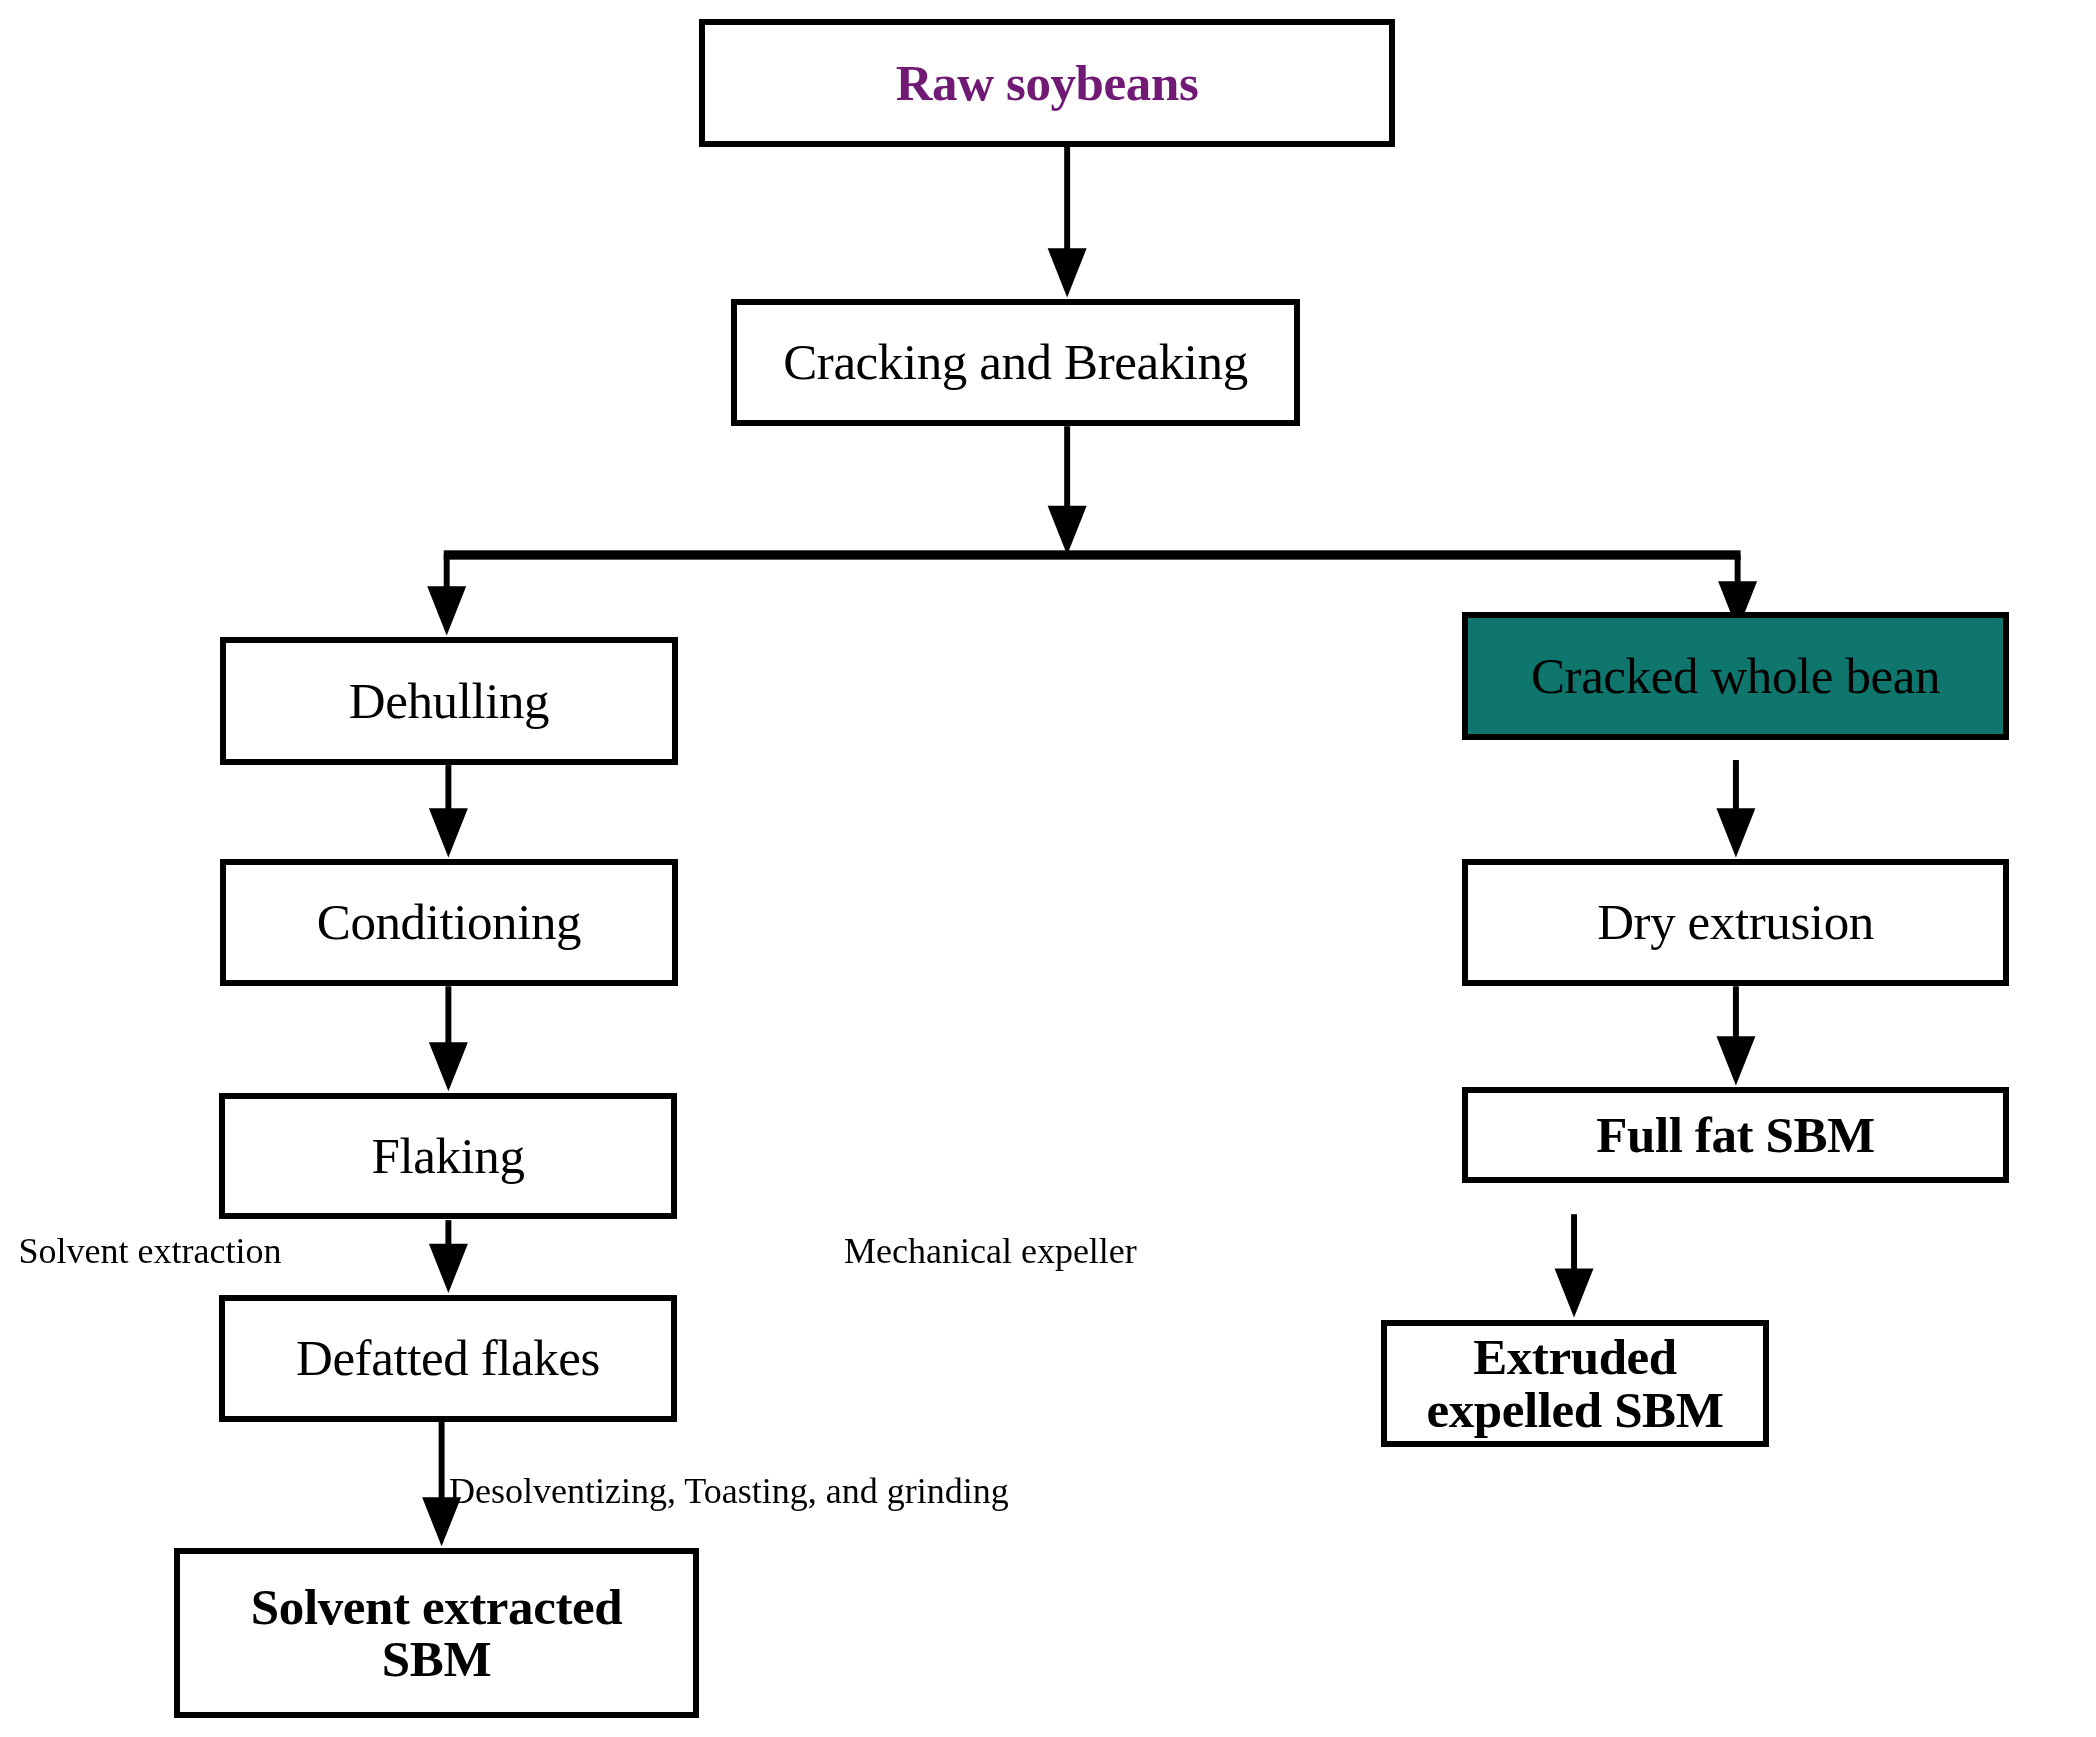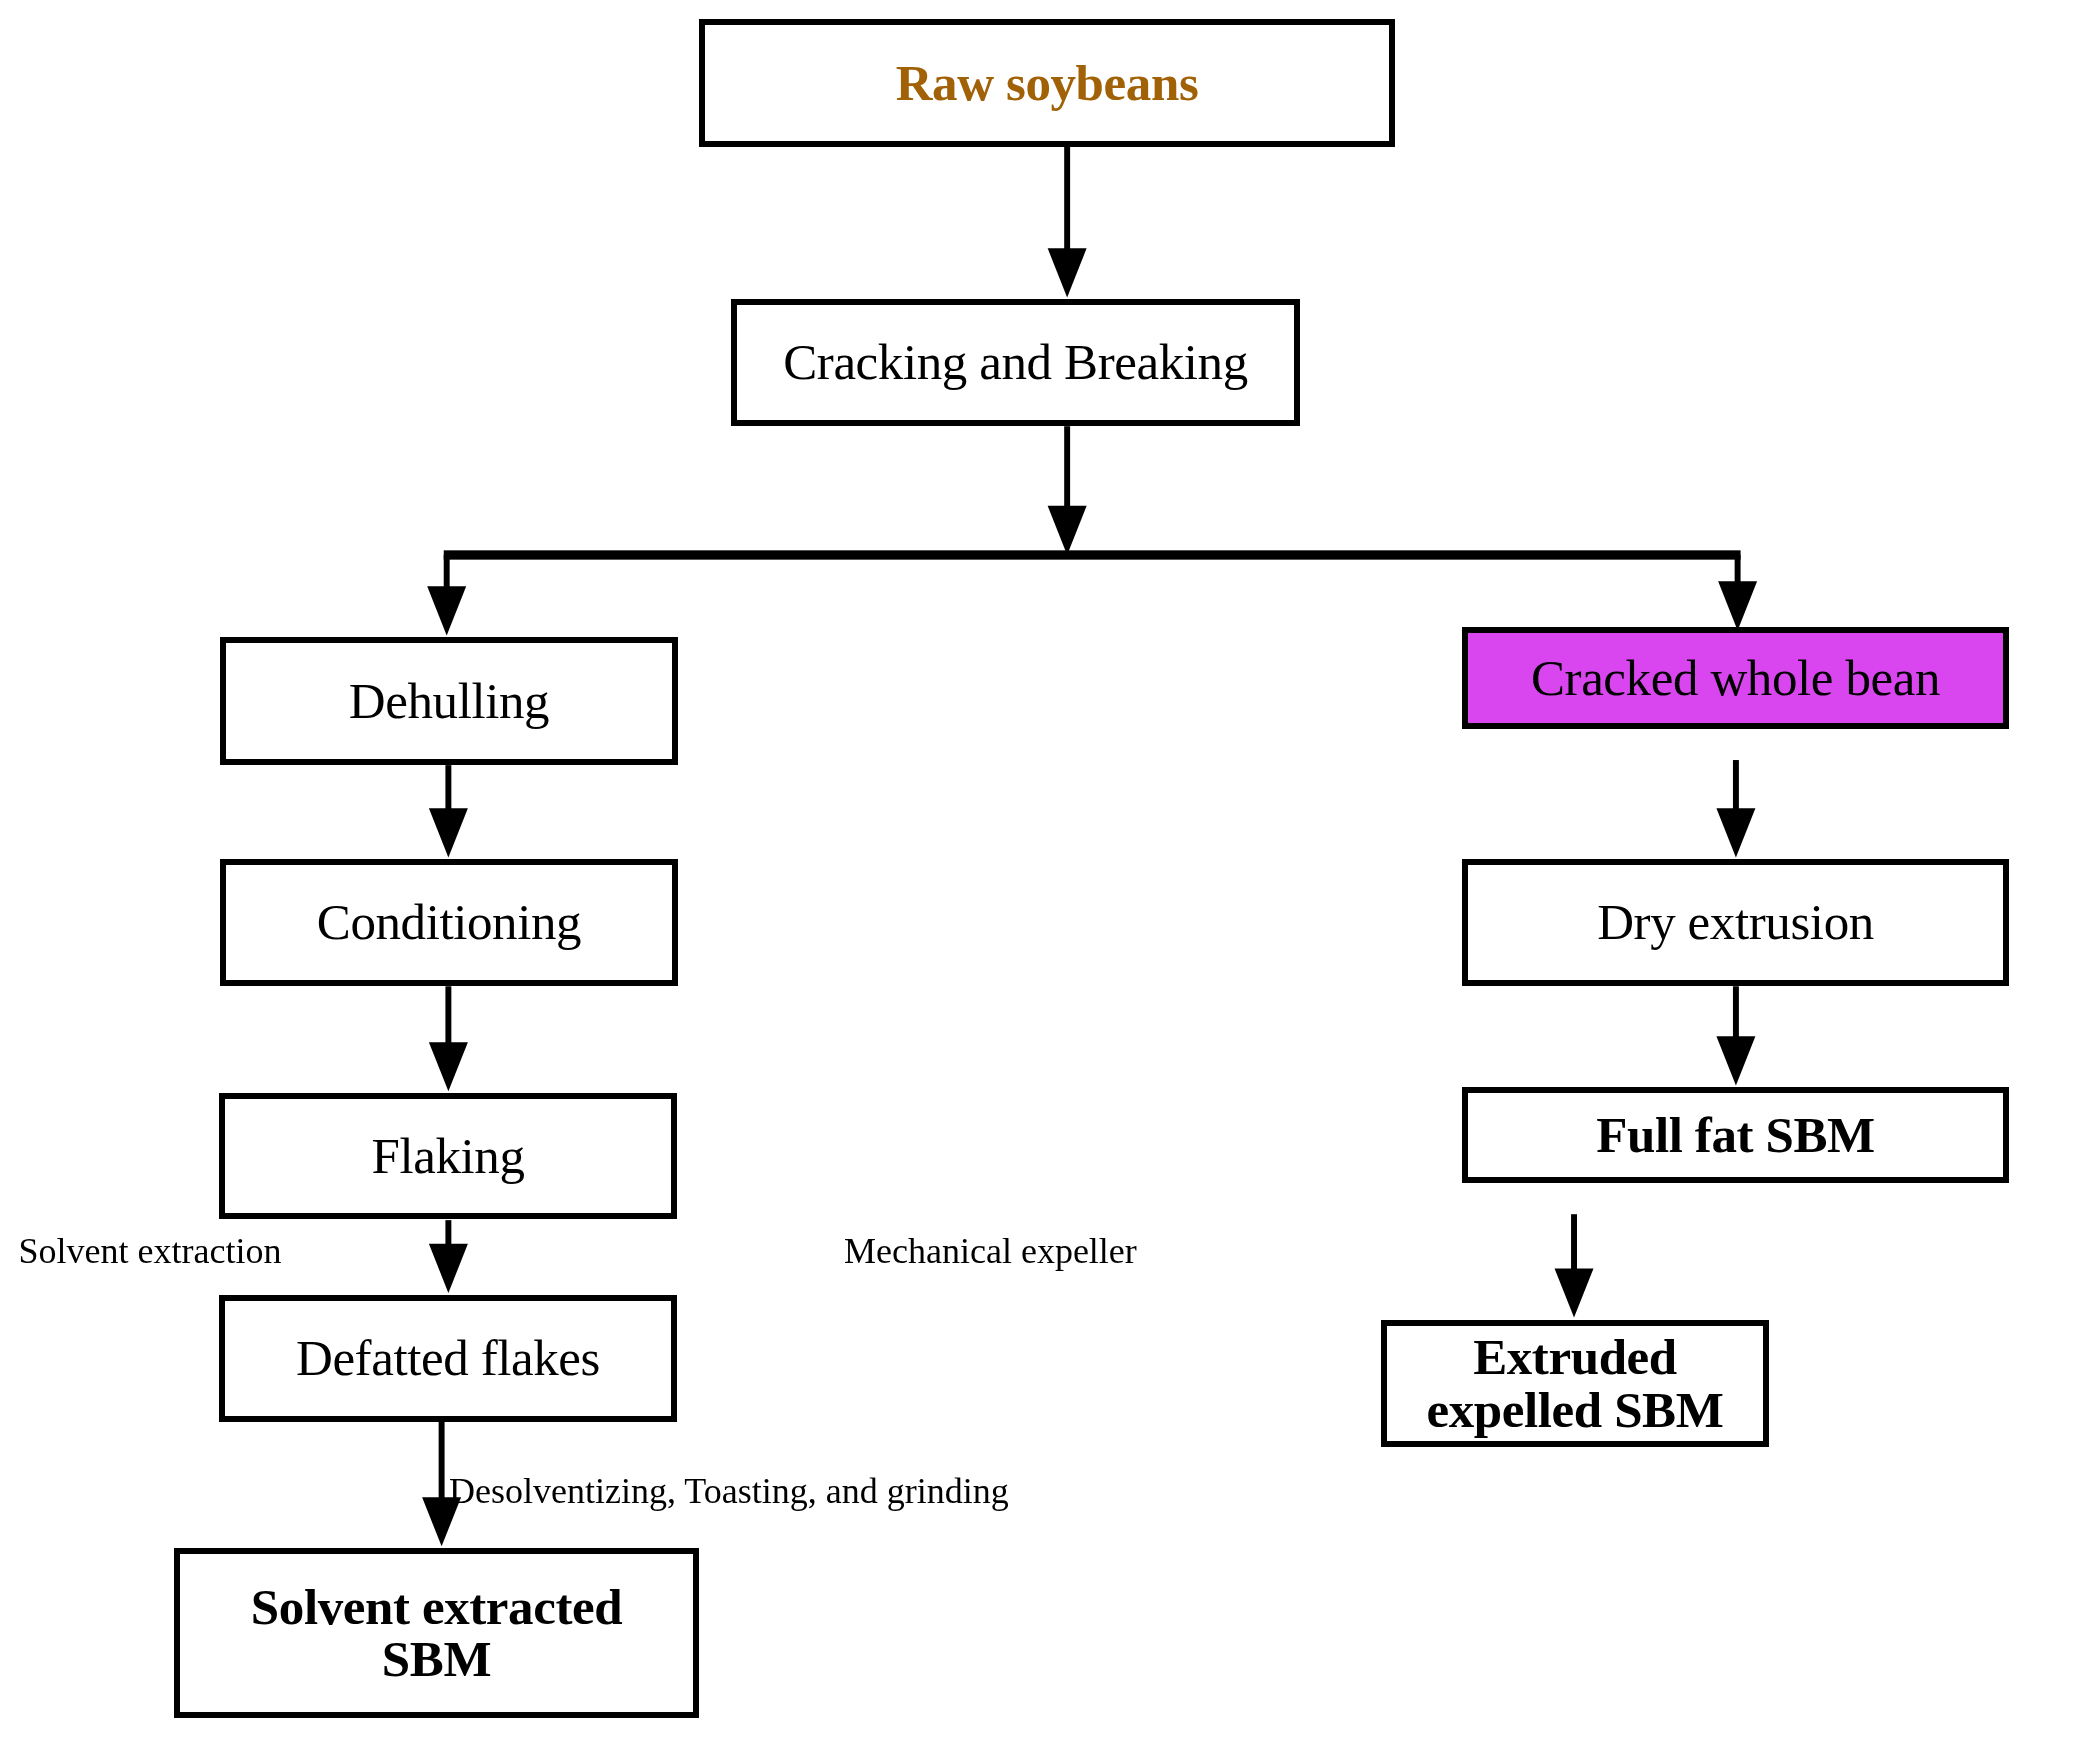--- a/index.html
+++ b/index.html
@@ -87,42 +87,42 @@
         <polygon points="2025,954 2071,954 2048,1012" fill="#000000"></polygon>
         <rect x="2044.5" y="1164" width="7" height="63" fill="#000000"></rect>
         <polygon points="2025,1223 2071,1223 2048,1281" fill="#000000"></polygon>
         <rect x="1853.5" y="1433" width="7" height="68" fill="#000000"></rect>
         <polygon points="1834,1497 1880,1497 1857,1555" fill="#000000"></polygon>
       </g>
   </svg>
 
   <div id="node-layer">
       <div class="node-box" style="left: 699px; top: 18.6px; width: 696px; height: 128px; border-width: 6px; border-color: rgb(0, 0, 0); background: rgb(255, 255, 255);">
-        <span class="node-label bold" style="font-size: 51px; color: #a16207; font-family: Liberation Serif, serif;">Raw soybeans</span>
+        <span class="node-label bold" style="font-size: 51px; color: #701a75; font-family: Liberation Serif, serif;">Raw soybeans</span>
       </div>
       <div class="node-box" style="left: 731px; top: 299px; width: 569px; height: 127px; border-width: 6px; border-color: rgb(0, 0, 0); background: rgb(255, 255, 255);">
         <span class="node-label" style="font-size: 51px; color: rgb(0, 0, 0);">Cracking and Breaking</span>
       </div>
       <div class="node-box" style="left: 220px; top: 637px; width: 458px; height: 128px; border-width: 6px; border-color: rgb(0, 0, 0); background: rgb(255, 255, 255);">
         <span class="node-label" style="font-size: 51px; color: rgb(0, 0, 0);">Dehulling</span>
       </div>
       <div class="node-box" style="left: 220px; top: 859px; width: 458px; height: 127px; border-width: 6px; border-color: rgb(0, 0, 0); background: rgb(255, 255, 255);">
         <span class="node-label" style="font-size: 51px; color: rgb(0, 0, 0);">Conditioning</span>
       </div>
       <div class="node-box" style="left: 219px; top: 1093px; width: 458px; height: 126px; border-width: 6px; border-color: rgb(0, 0, 0); background: rgb(255, 255, 255);">
         <span class="node-label" style="font-size: 51px; color: rgb(0, 0, 0);">Flaking</span>
       </div>
       <div class="node-box" style="left: 219px; top: 1295px; width: 458px; height: 127px; border-width: 6px; border-color: rgb(0, 0, 0); background: rgb(255, 255, 255);">
         <span class="node-label" style="font-size: 51px; color: rgb(0, 0, 0);">Defatted flakes</span>
       </div>
       <div class="node-box" style="left: 174px; top: 1548px; width: 525px; height: 170px; border-width: 6px; border-color: rgb(0, 0, 0); background: rgb(255, 255, 255);">
         <span class="node-label bold" style="font-size: 51px; color: rgb(0, 0, 0);">Solvent extracted
 SBM</span>
       </div>
-      <div class="node-box" style="left: 1462px; top: 627px; width: 547px; height: 102px; border-width: 6px; border-color: rgb(0, 0, 0); background: #d946ef;">
+      <div class="node-box" style="left: 1462px; top: 612px; width: 547px; height: 128px; border-width: 6px; border-color: rgb(0, 0, 0); background: #0f766e;">
         <span class="node-label" style="font-size: 51px; color: rgb(0, 0, 0);">Cracked whole bean</span>
       </div>
       <div class="node-box" style="left: 1462px; top: 859px; width: 547px; height: 127px; border-width: 6px; border-color: rgb(0, 0, 0); background: rgb(255, 255, 255);">
         <span class="node-label" style="font-size: 51px; color: rgb(0, 0, 0);">Dry extrusion</span>
       </div>
       <div class="node-box" style="left: 1462px; top: 1087px; width: 547px; height: 96px; border-width: 6px; border-color: rgb(0, 0, 0); background: rgb(255, 255, 255);">
         <span class="node-label bold" style="font-size: 51px; color: rgb(0, 0, 0);">Full fat SBM</span>
       </div>
       <div class="node-box" style="left: 1381px; top: 1320px; width: 388px; height: 127px; border-width: 6px; border-color: rgb(0, 0, 0); background: rgb(255, 255, 255);">
         <span class="node-label bold" style="font-size: 51px; color: rgb(0, 0, 0);">Extruded expelled SBM</span>

